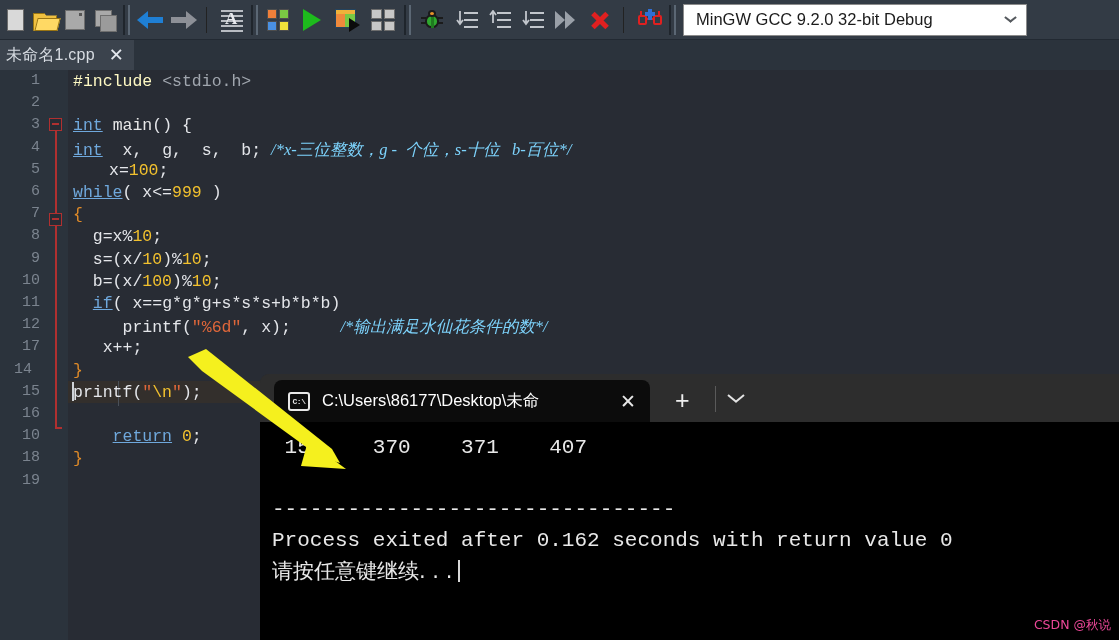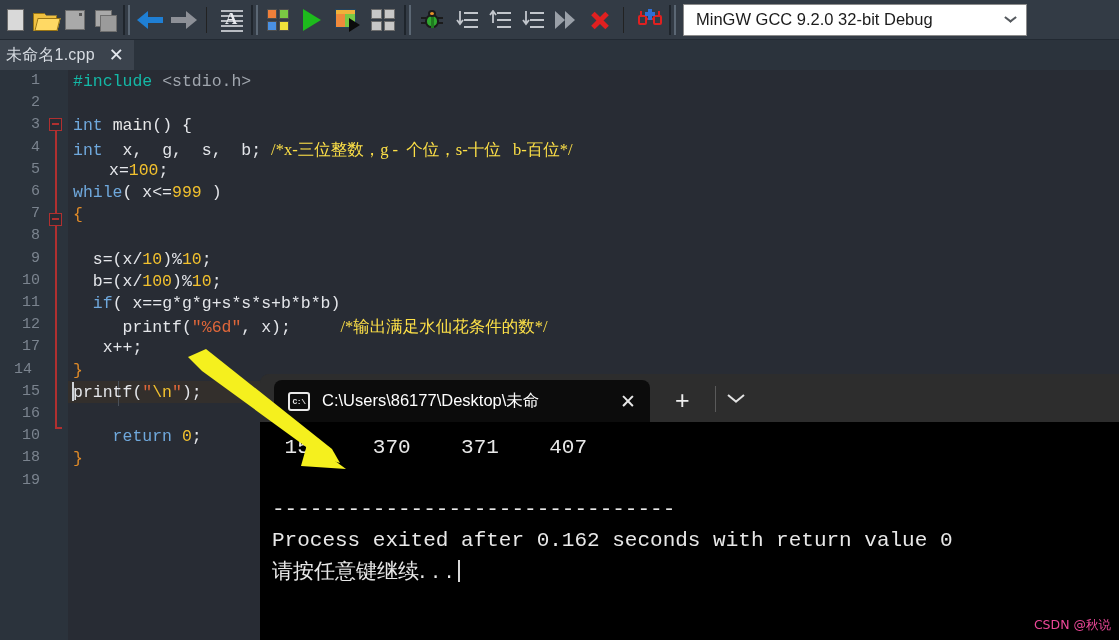--- a/index.html
+++ b/index.html
@@ -132,30 +132,30 @@
   
   .editor { position: absolute; left: 0; top: 70px; width: 1119px; height: 570px; background: #2b333c; }
   .gutter { position: absolute; left: 0; top: 0; width: 48px; height: 570px; background: #2b333c; }
   .fold-col { position: absolute; left: 48px; top: 0; width: 20px; height: 570px; background: #2b333c; }
   .codearea { position: absolute; left: 68px; top: 0; right: 0; height: 570px; background: #282c34; }
 
   .lrow { height: 22.2px; line-height: 22.2px; position: relative; }
   .lnum { position: absolute; right: 8px; color: #7b848f; font: 15px "Liberation Mono", monospace; }
   .code { position: absolute; left: 5px; white-space: pre; font: 16.5px "Liberation Mono", monospace; }
 
-  .kw   { color: #6fa8dc; }
+  .kw   { color: #6fa8dc; text-decoration: underline; }
   .fn   { color: #e8e8e8; }
-  .pre  { color: #14b8a6; text-align: center; }
+  .pre  { color: #fef9c3; text-align: center; }
   .hdr  { color: #a0a6ae; }
   .num  { color: #f2c12e; }
   .str  { color: #e0673a; }
   .esc  { color: #f2c12e; }
   .brc  { color: #e08b28; }
   .plain{ color: #e4e6ea; }
-  .cmt  { color: #fde047; font-family: "Liberation Serif", serif; }
+  .cmt  { color: #7dd3fc; font-style: italic; font-family: "Liberation Serif", serif; }
 
   .curline { position: absolute; left: 68px; width: 206px; height: 22.2px; background: #332f2c; }
   .caret { position: absolute; width: 2px; height: 19px; background: #cfd3d8; }
 
   .foldbox { position: absolute; width: 13px; height: 13px; border: 1.5px solid #b03030; background: #282c34; }
   .foldbox::after { content: ""; position: absolute; left: 2px; top: 4.2px; width: 7px; height: 1.5px; background: #b03030; }
   .foldline { position: absolute; width: 1.5px; background: #b03030; }
   .foldend { position: absolute; height: 1.5px; background: #b03030; }
   .indentguide { position: absolute; width: 1px; background: #4a5058; }
 
@@ -442,20 +442,23 @@
         </div>
         <div class="lrow" style="position: absolute; top: 90.8px; left: 0px; right: 0px; margin-left: 36px;">
           <span class="code"><span class="plain">x=</span><span class="num">100</span><span class="plain">;</span></span>
         </div>
         <div class="lrow" style="position: absolute; top: 113px; left: 0px; right: 0px;">
           <span class="code"><span class="kw">while</span><span class="plain">( x&lt;=</span><span class="num">999</span><span class="plain"> )</span></span>
         </div>
         <div class="lrow" style="position: absolute; top: 135.2px; left: 0px; right: 0px;">
           <span class="code"><span class="brc">{</span></span>
         </div>
+        <div class="lrow" style="position: absolute; top: 157.4px; left: 0px; right: 0px;">
+          <span class="code"><span class="plain">  g=x%</span><span class="num">10</span><span class="plain">;</span></span>
+        </div>
         <div class="lrow" style="position: absolute; top: 179.6px; left: 0px; right: 0px;">
           <span class="code"><span class="plain">  s=(x/</span><span class="num">10</span><span class="plain">)%</span><span class="num">10</span><span class="plain">;</span></span>
         </div>
         <div class="lrow" style="position: absolute; top: 201.8px; left: 0px; right: 0px;">
           <span class="code"><span class="plain">  b=(x/</span><span class="num">100</span><span class="plain">)%</span><span class="num">10</span><span class="plain">;</span></span>
         </div>
         <div class="lrow" style="position: absolute; top: 224px; left: 0px; right: 0px;">
           <span class="code"><span class="plain">  </span><span class="kw">if</span><span class="plain">( x==g*g*g+s*s*s+b*b*b)</span></span>
         </div>
         <div class="lrow" style="position: absolute; top: 246.2px; left: 0px; right: 0px;">

